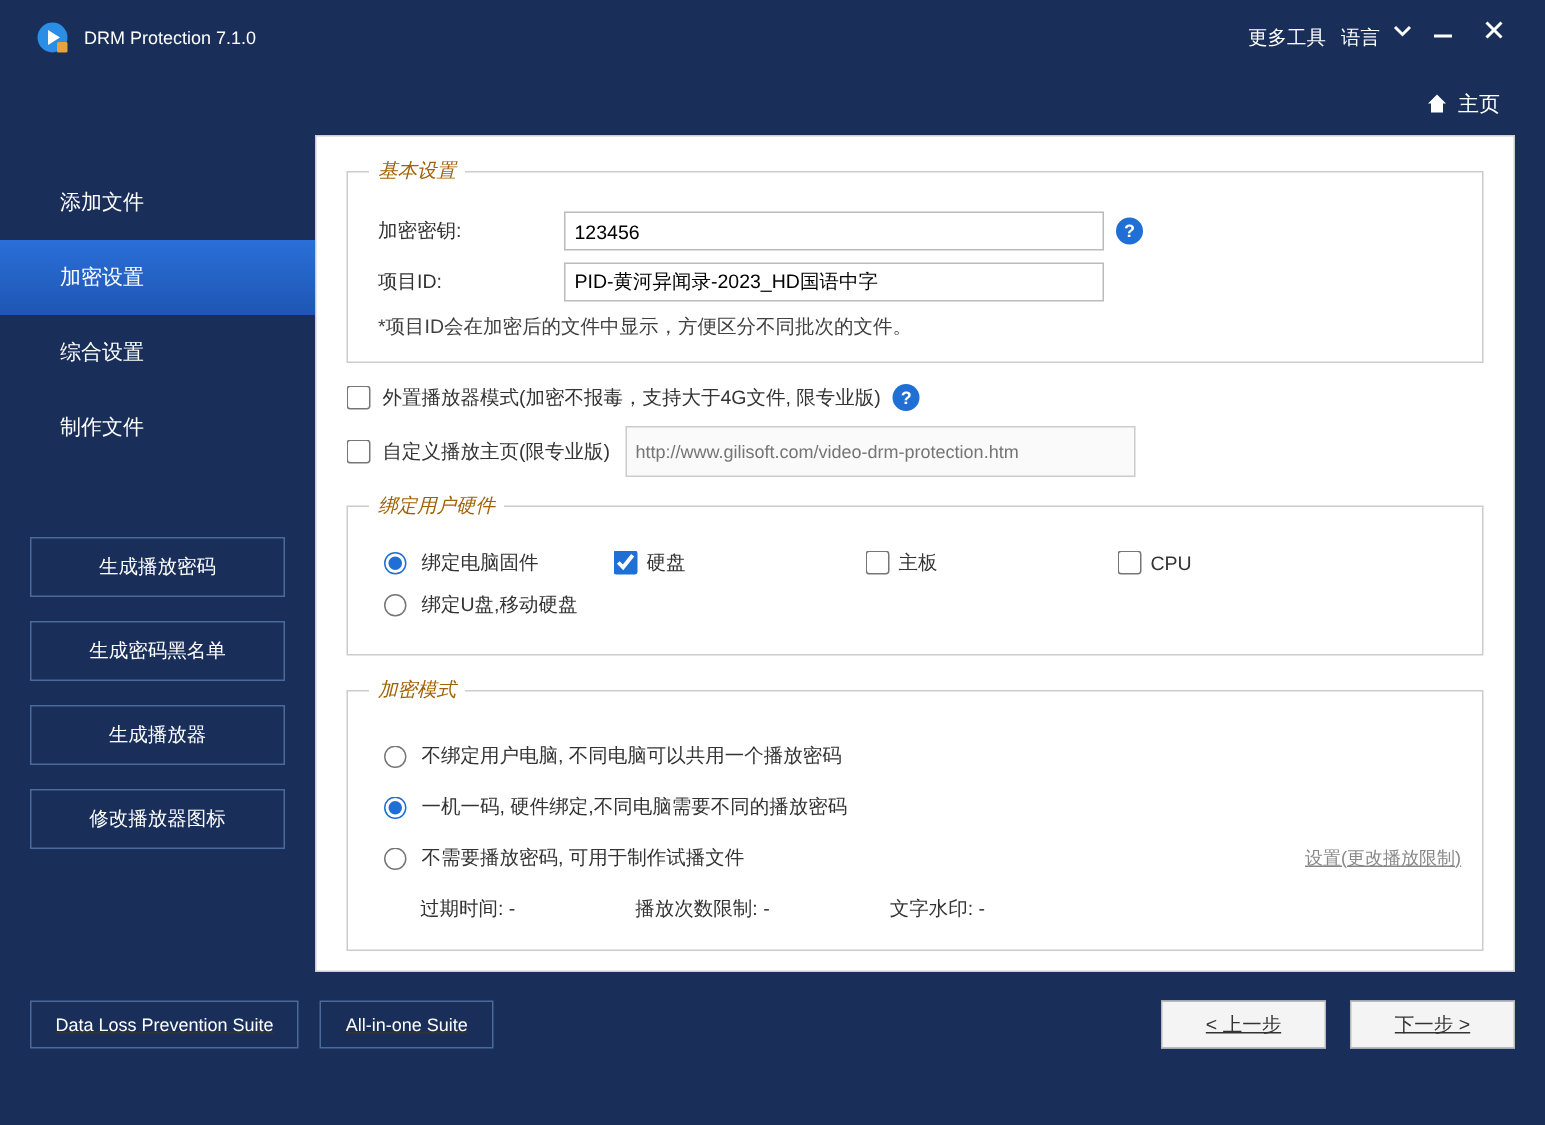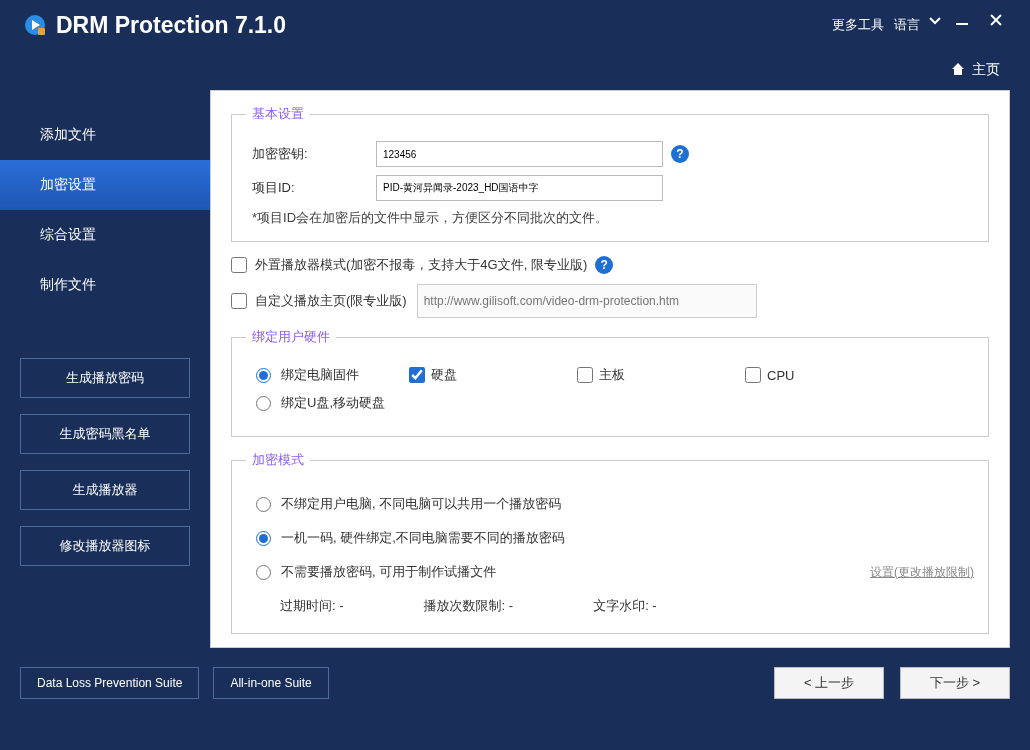--- a/index.html
+++ b/index.html
@@ -1,50 +1,50 @@
 <!DOCTYPE html>
 <html><head>
 <meta charset="utf-8">
 <style>
 * { box-sizing: border-box; margin: 0; padding: 0; }
 body { font-family: "Microsoft YaHei", Arial, sans-serif; font-size: 13px; background: #192f59; width: 1030px; height: 750px; overflow: hidden; color: #333; }
 .titlebar { height: 50px; background: #192f59; display: flex; align-items: center; padding: 0 20px 0 24px; color: #fff; }
 .app-logo { width: 22px; height: 22px; margin-right: 10px; position: relative; }
-.app-title { font-size: 23px; font-weight: bold; }
+.app-title { font-size: 12px; font-weight: normal; }
 .titlebar-right { margin-left: auto; display: flex; align-items: flex-start; gap: 6px; font-size: 13px; }
 .tb-link { cursor: pointer; padding: 4px 2px; }
 .tb-icon { width: 28px; text-align: center; cursor: pointer; font-size: 16px; }
 .tab-bar { height: 40px; display: flex; justify-content: flex-end; align-items: center; padding-right: 30px; color: #fff; font-size: 14px; }
 .tab-home { display: flex; align-items: center; gap: 6px; cursor: pointer; }
 .body-area { display: flex; padding: 0 20px 0 0; }
 .sidebar { width: 210px; padding-top: 20px; display: flex; flex-direction: column; }
 .nav-item { color: #fff; height: 50px; display: flex; align-items: center; padding-left: 40px; font-size: 14px; cursor: pointer; }
 .nav-item.active { background: linear-gradient(#2a6fd8, #1e56b3); }
 .nav-spacer { height: 40px; }
 .side-btn { margin: 8px 20px; height: 40px; border: 1px solid #4a6a99; color: #ffffff; background: transparent; display: flex; align-items: center; justify-content: center; font-size: 13px; cursor: pointer; }
 .content { flex: 1; background: #fff; border: 1px solid #ccc; padding: 14px 20px 20px 20px; height: 558px; overflow: hidden; }
 fieldset { border: 1px solid #ccc; padding: 10px 14px 14px 14px; margin-bottom: 14px; }
-legend { padding: 0 6px; color: #8b5cf6; font-size: 13px; }
+legend { padding: 0 6px; color: #a16207; font-size: 13px; font-style: italic; }
 .row { display: flex; align-items: center; margin: 8px 0; }
 .row-label { width: 130px; padding-left: 6px; }
-.text-input { border: 1px solid #bbb; height: 26px; padding: 0 6px; font-size: 10px; width: 287px; }
+.text-input { border: 1px solid #bbb; height: 26px; padding: 0 6px; font-size: 13px; width: 360px; }
 .help-icon { width: 18px; height: 18px; border-radius: 50%; background: #1f6fd4; color: #fff; font-size: 12px; font-weight: bold; display: inline-flex; align-items: center; justify-content: center; margin-left: 8px; cursor: pointer; }
 .note-red { color: #404040; font-size: 13px; margin: 4px 0 0 6px; }
 .cb-row { display: flex; align-items: center; margin: 10px 0; }
 .cb-row input[type=checkbox] { width: 16px; height: 16px; margin-right: 8px; }
 .url-input { border: 1px solid #ccc; height: 34px; padding: 0 6px; color: #999; font-size: 12px; width: 340px; margin-left: 10px; }
 .radio-row { display: flex; align-items: center; margin: 16px 0 16px 10px; }
 .radio-row input[type=radio] { width: 15px; height: 15px; margin-right: 10px; accent-color: #1f6fd4; }
 .mode-link { margin-left: auto; color: #888; text-decoration: underline; cursor: pointer; font-size: 12px; }
 .mode-stats { display: flex; gap: 80px; margin: 6px 0 4px 34px; font-size: 13px; }
 .hw-row { display: flex; align-items: center; margin: 10px 0 10px 10px; gap: 10px; }
 .hw-opts { display: flex; gap: 120px; margin-left: 40px; align-items: center; }
 .hw-opts label { display: flex; align-items: center; gap: 6px; }
 .hw-opts input[type=checkbox] { width: 16px; height: 16px; accent-color: #1f6fd4; }
-.footer { display: flex; align-items: center; padding: 0 20px; height: 70px; gap: 14px; }
+.footer { display: flex; align-items: center; padding: 0 20px; height: 70px; gap: 14px; text-decoration: underline; }
 .footer-link-btn { height: 32px; padding: 0 16px; border: 1px solid #4a6a99; color: #fff; background: transparent; display: flex; align-items: center; cursor: pointer; font-size: 12px; }
 .nav-btn { height: 32px; width: 110px; background: #f4f4f4; border: 1px solid #bbb; display: flex; align-items: center; justify-content: center; cursor: pointer; font-size: 13px; color: #333; }
 .nav-btns { margin-left: auto; display: flex; gap: 16px; }
 .dropdown-caret svg { vertical-align: middle; }
 </style>
 </head>
 <body>
 
 <div class="titlebar">
   <div class="app-logo">

